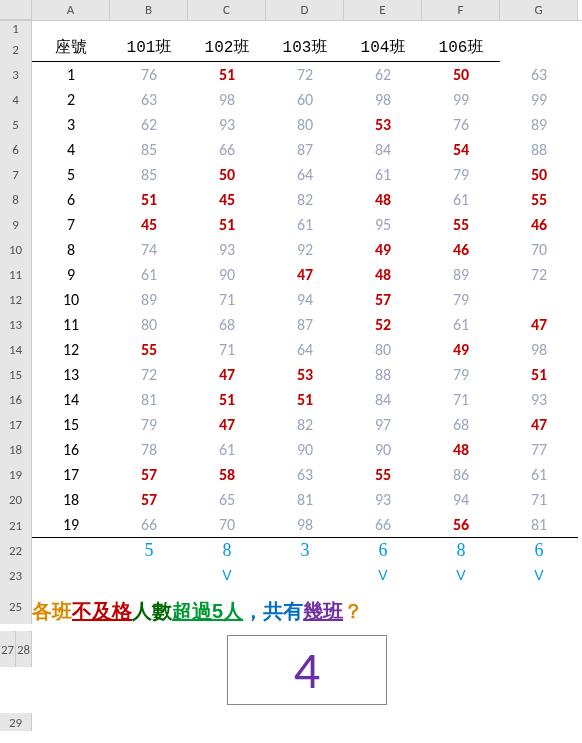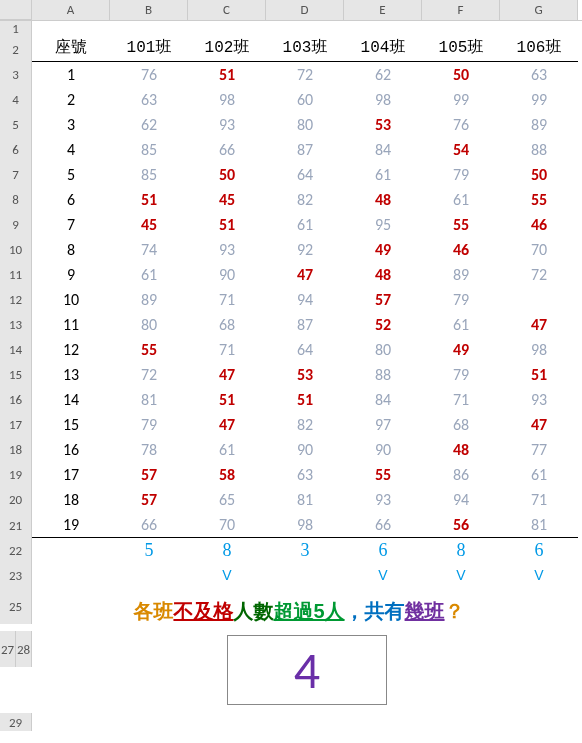--- a/index.html
+++ b/index.html
@@ -12,21 +12,21 @@
 .rowhead{width:32px;background:#e6e6e6;border-right:1px solid #ccc;text-align:center;color:#555;font-size:13px;display:flex;align-items:center;justify-content:center}
 .cell{width:78px;text-align:center;font-size:16px;padding:2px 0;line-height:21px}
 .headercell{font-family:Liberation Mono, monospace;color:#000}
 .blackn{color:#000}
 .gray{color:#9aa6bb}
 .red{color:#c00000;font-weight:bold}
 .thead-row .cell{border-bottom:1px solid #000}
 .lastdata .cell{border-bottom:1px solid #000}
 .countrow .cell{color:#0099e6;font-family:"Comic Sans MS",cursive;font-size:18px}
 .checkrow .cell{color:#0099e6;font-family:Arial;font-size:14px}
-.question{font-family:"Microsoft JhengHei",sans-serif;font-size:20px;text-align:center;padding:10px 16px 6px 0;font-weight:bold}
+.question{font-family:"Microsoft JhengHei",sans-serif;font-size:20px;text-align:left;padding:10px 16px 6px 0;font-weight:bold}
 .q-a{color:#d98900}
 .q-b{color:#c00000;text-decoration:underline}
 .q-c{color:#006600}
 .q-d{color:#009933;text-decoration:underline}
 .q-e{color:#006fc0}
 .q-f{color:#7030a0;text-decoration:underline}
 .q-g{color:#d98900}
 .resultbox{width:160px;height:70px;border:1px solid #888;margin:4px auto 8px auto;display:flex;align-items:center;justify-content:center}
 .resultbox span{font-size:52px;color:#6a2fa8;font-family:Calibri}
 .tallrow .rowhead{height:36px}
@@ -59,21 +59,20 @@
         <div class="cell"></div>
         <div class="cell"></div>
       </div>
       <div class="row thead-row">
         <div class="rowhead">2</div>
         <div class="cell headercell">座號</div>
         <div class="cell headercell">101班</div>
         <div class="cell headercell">102班</div>
         <div class="cell headercell">103班</div>
         <div class="cell headercell">104班</div>
-        <div class="cell headercell">105班</div>
         <div class="cell headercell">106班</div>
       </div>
       <div class="row">
         <div class="rowhead">3</div>
         <div class="cell blackn">1</div>
         <div class="cell gray">76</div>
         <div class="cell red">51</div>
         <div class="cell gray">72</div>
         <div class="cell gray">62</div>
         <div class="cell red">50</div>

